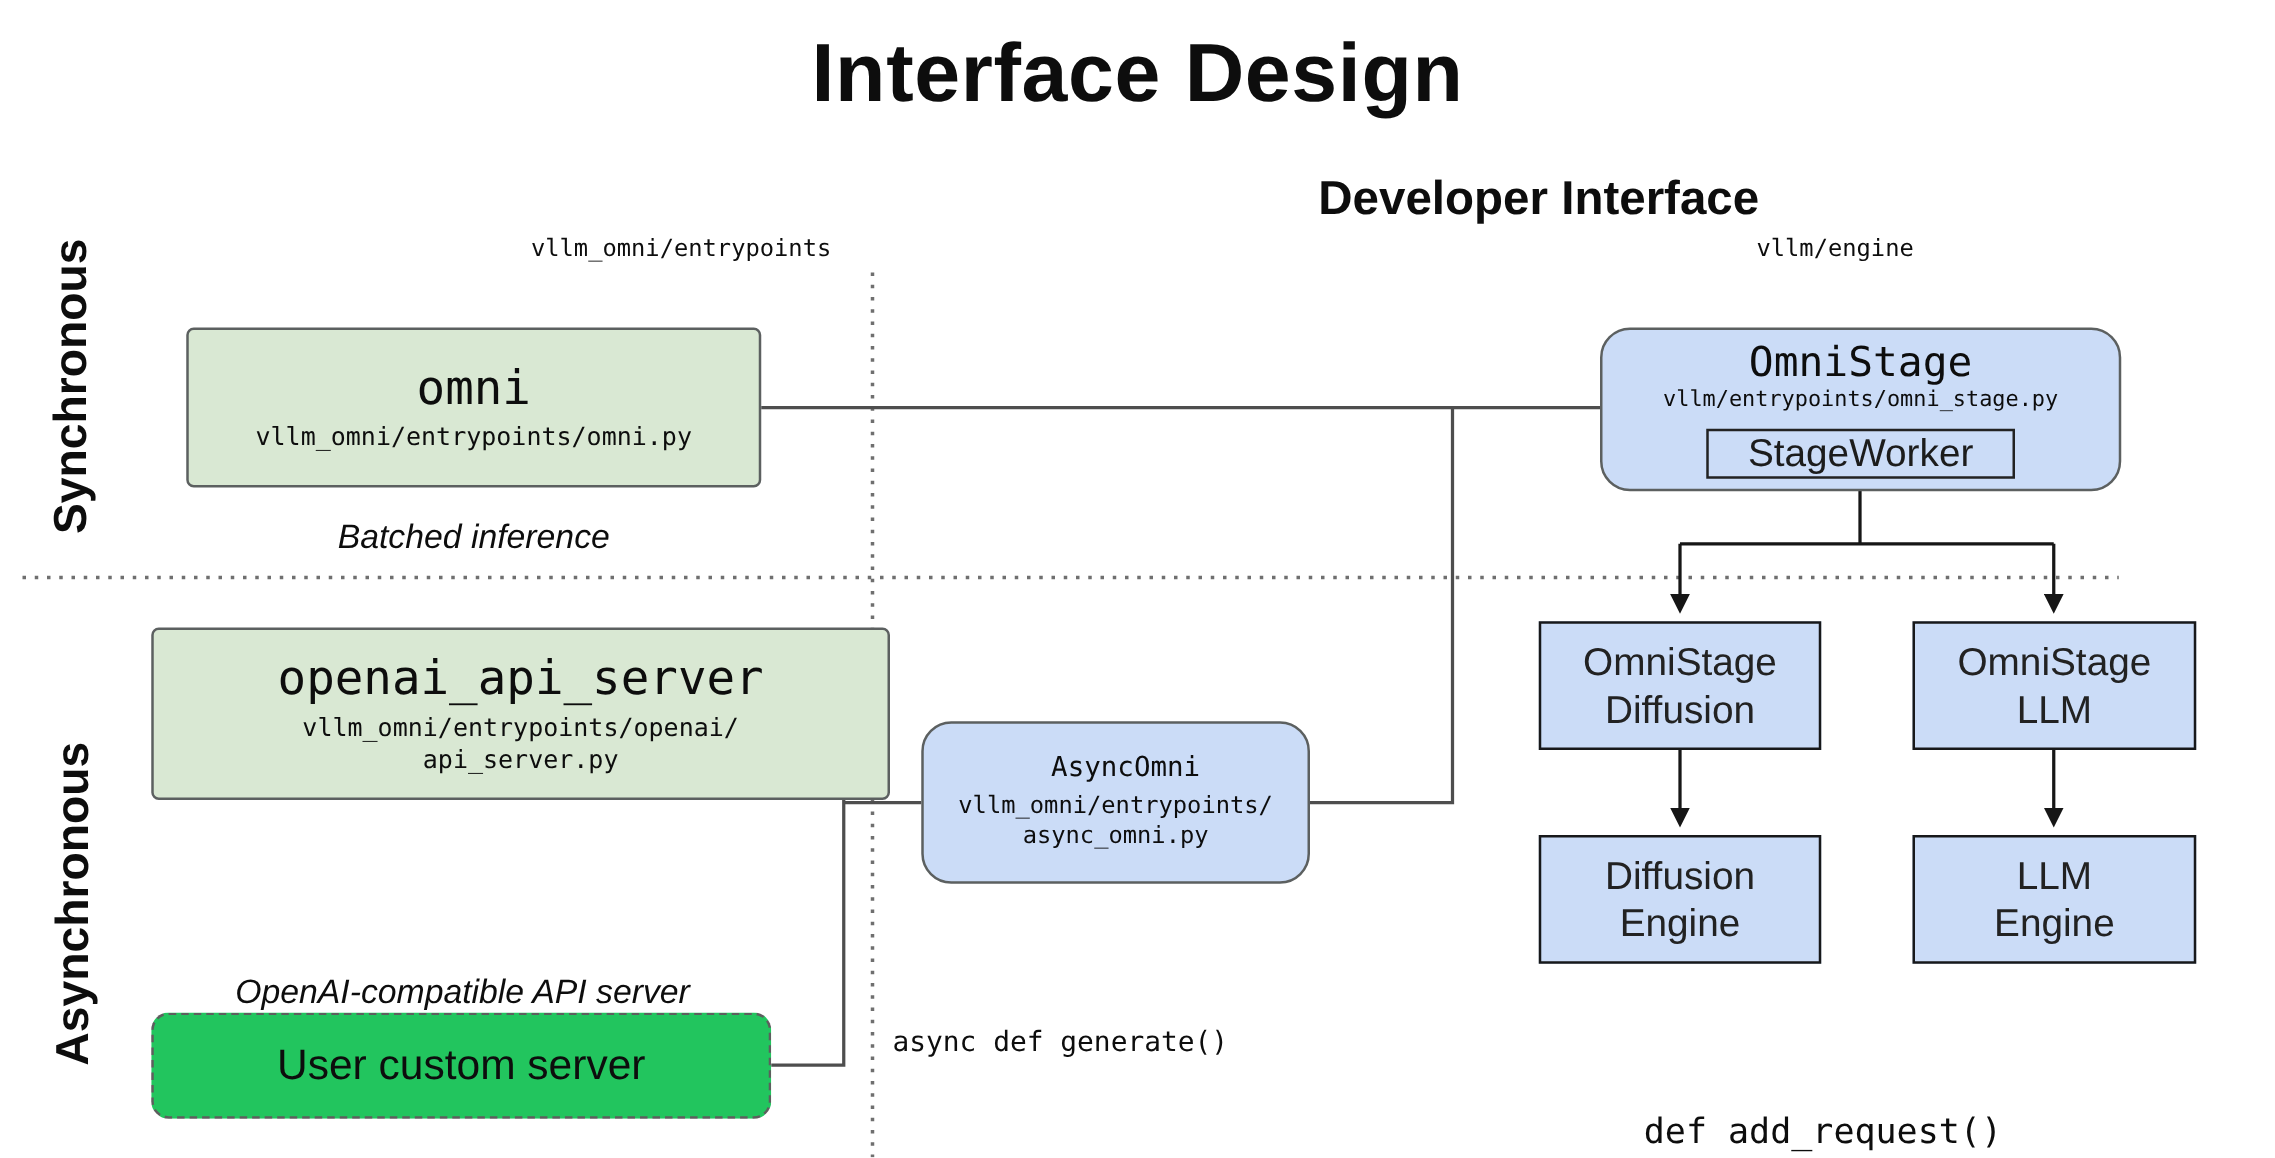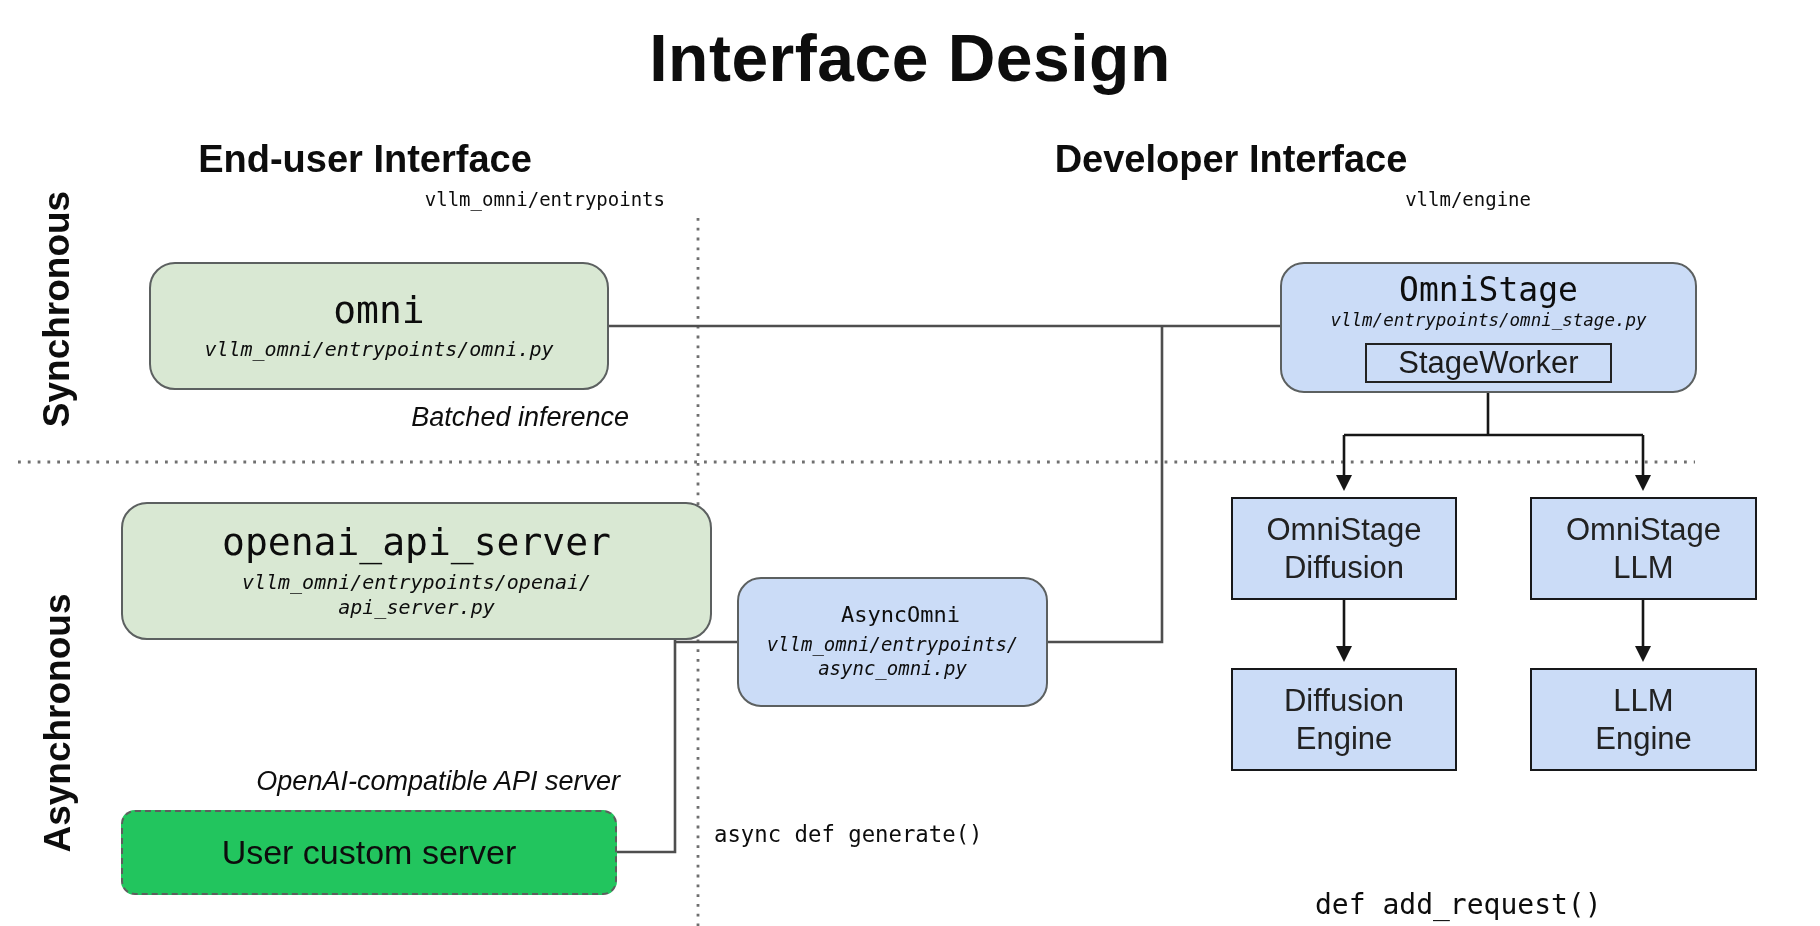--- a/index.html
+++ b/index.html
@@ -9,27 +9,27 @@
   .wire{fill:none;stroke:var(--line,#4e4e4e);stroke-width:2.6;}
   .tree{fill:none;stroke:#161616;stroke-width:2.6;}
   .dotted{fill:none;stroke:var(--dotted,#6f6f6f);stroke-width:2.8;stroke-dasharray:2.8 7;}
   .abs{position:absolute;box-sizing:border-box;z-index:2;}
   .title{left:0;top:20px;width:1820px;text-align:center;font-size:66px;font-weight:700;letter-spacing:.5px;}
   .col-head{width:600px;text-align:center;font-size:38px;font-weight:600;}
   .col-path{width:600px;text-align:right;font-size:19px;font-family:"DejaVu Sans Mono","Liberation Mono",monospace;}
   .vlabel{width:340px;height:46px;text-align:center;font-size:37px;font-weight:600;
           transform:rotate(-90deg);transform-origin:center;line-height:46px;}
   .node{display:flex;flex-direction:column;align-items:center;justify-content:center;text-align:center;}
-  .green{background:var(--green,#d9e8d3);border:2.5px solid var(--border,#5c6060);border-radius:26px;}
+  .green{background:var(--green,#d9e8d3);border:2.5px solid var(--border,#5c6060);border-radius:6px;}
   .blue{background:var(--blue,#cbdcf7);border:2.5px solid var(--border,#5c6060);border-radius:24px;}
   .engine{background:var(--blue,#cbdcf7);border:2.6px solid var(--engineBorder,#17181a);border-radius:0;
           font-size:31px;line-height:1.22;color:#222;}
   .node-title{font-family:"DejaVu Sans Mono","Liberation Mono",monospace;font-size:38px;line-height:1.1;}
-  .node-path{font-family:"DejaVu Sans Mono","Liberation Mono",monospace;font-size:20px;line-height:1.25;margin-top:6px;font-style:italic;}
-  .caption{font-style:italic;font-size:27px;text-align:right;}
+  .node-path{font-family:"DejaVu Sans Mono","Liberation Mono",monospace;font-size:20px;line-height:1.25;margin-top:6px;}
+  .caption{font-style:italic;font-size:27px;text-align:center;margin-top:12px;}
   .dashedbox{background:#22c55e;border:2.5px dashed #5e5e5e;border-radius:14px;
              display:flex;align-items:center;justify-content:center;font-size:34px;}
   .worker{background:transparent;border:2.2px solid #222;display:flex;align-items:center;justify-content:center;
           font-size:31px;color:#1c1c1c;}
   .code{font-family:"DejaVu Sans Mono","Liberation Mono",monospace;white-space:pre;}
   .code .kw{font-weight:normal;}
   .async-code{line-height:39px;font-size:22.3px;}
   .def-code{line-height:42px;font-size:28px;}
 </style>
 </head>
@@ -52,21 +52,20 @@
     <path class="tree" d="M1488 383 V435"></path>
     <path class="tree" d="M1344 435 H1643"></path>
     <path class="tree" d="M1344 435 V487" marker-end="url(#arrow)"></path>
     <path class="tree" d="M1643 435 V487" marker-end="url(#arrow)"></path>
     <path class="tree" d="M1344 600 V658" marker-end="url(#arrow)"></path>
     <path class="tree" d="M1643 600 V658" marker-end="url(#arrow)"></path>
   </svg>
 
   <div class="abs title">Interface Design</div>
 
-  <div class="abs col-head" style="left:65px;top:138px;">End-user Interface</div>
   <div class="abs col-path" style="left:65px;top:188px;">vllm_omni/entrypoints</div>
 
   <div class="abs col-head" style="left:931px;top:138px;">Developer Interface</div>
   <div class="abs col-path" style="left:931px;top:188px;">vllm/engine</div>
 
   <div class="abs vlabel" style="left:-113px;top:286px;">Synchronous</div>
   <div class="abs vlabel" style="left:-112px;top:700px;">Asynchronous</div>
 
   <div class="abs node green" style="left:149px;top:262px;width:460px;height:128px;">
     <div class="node-title">omni</div>

